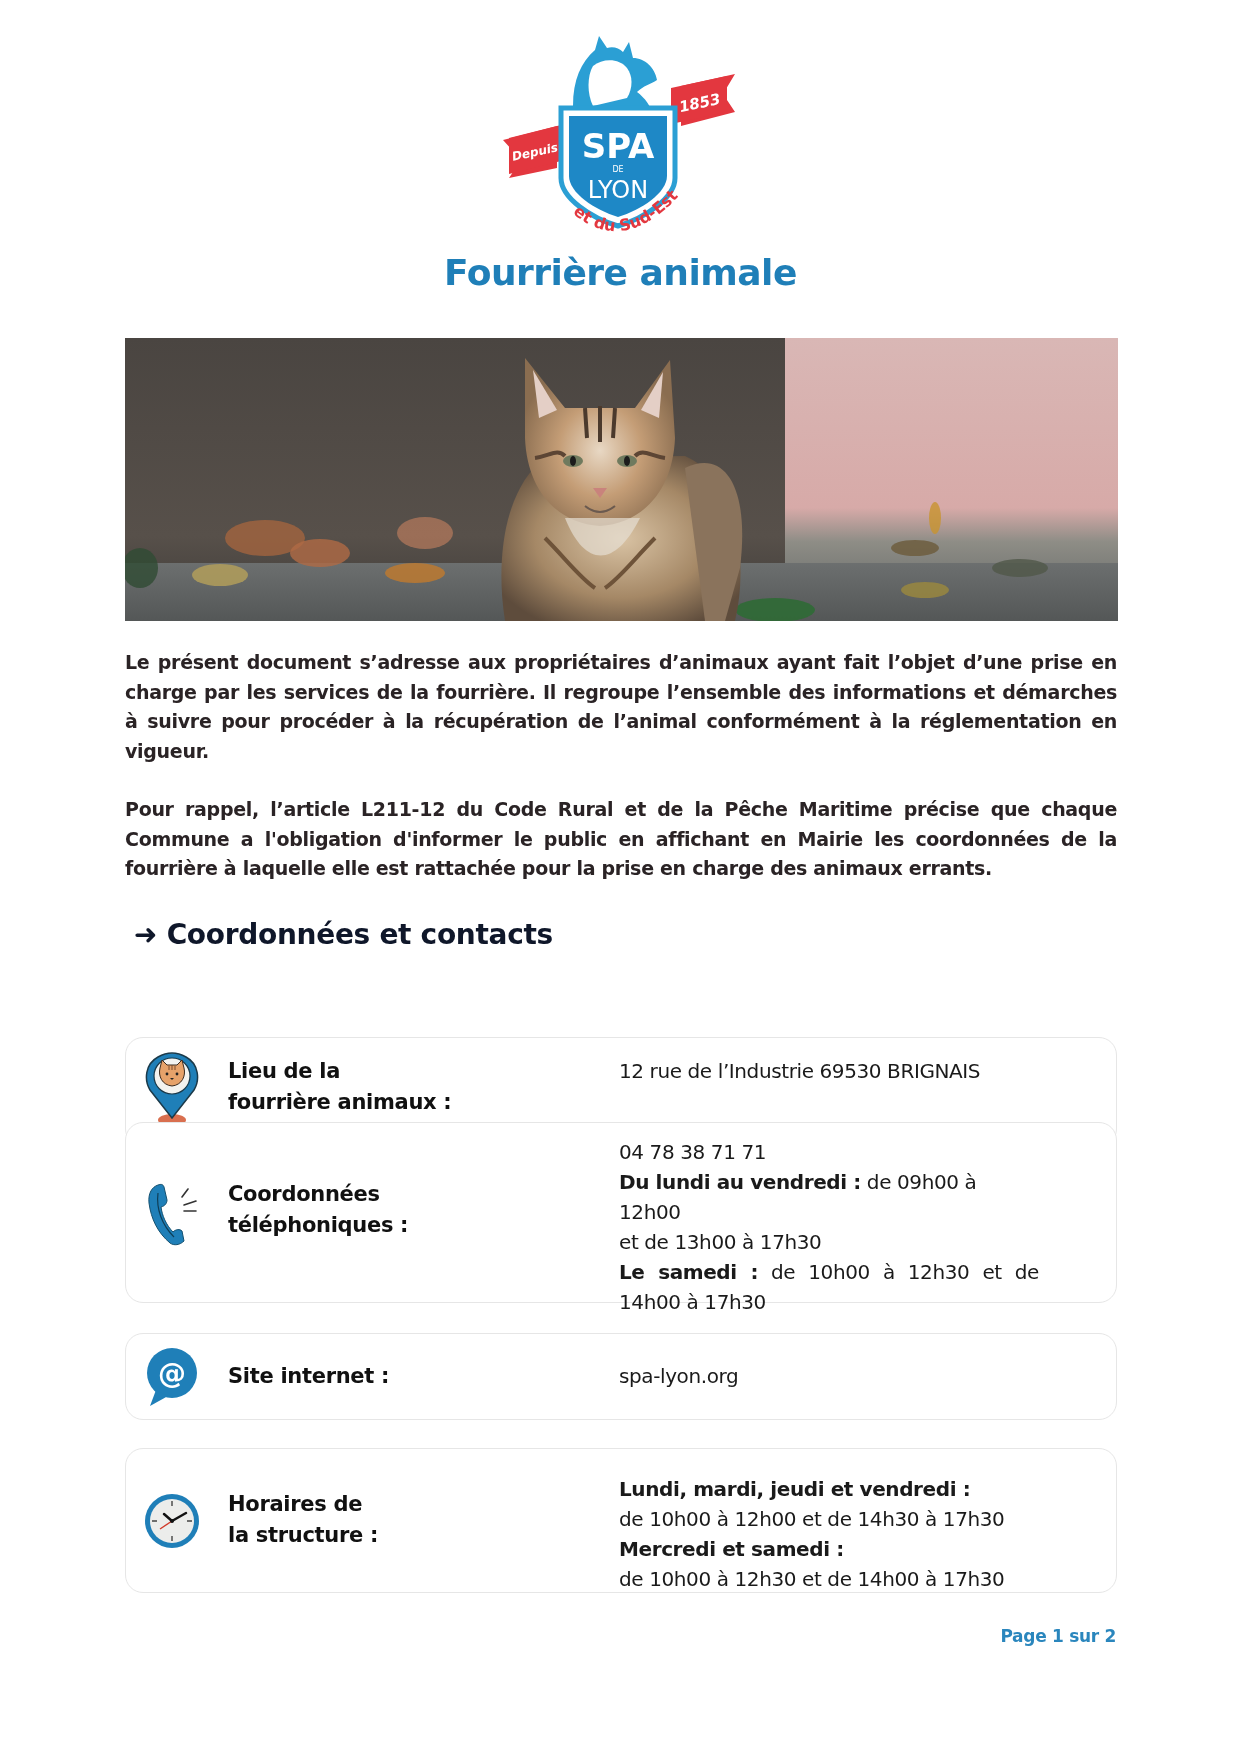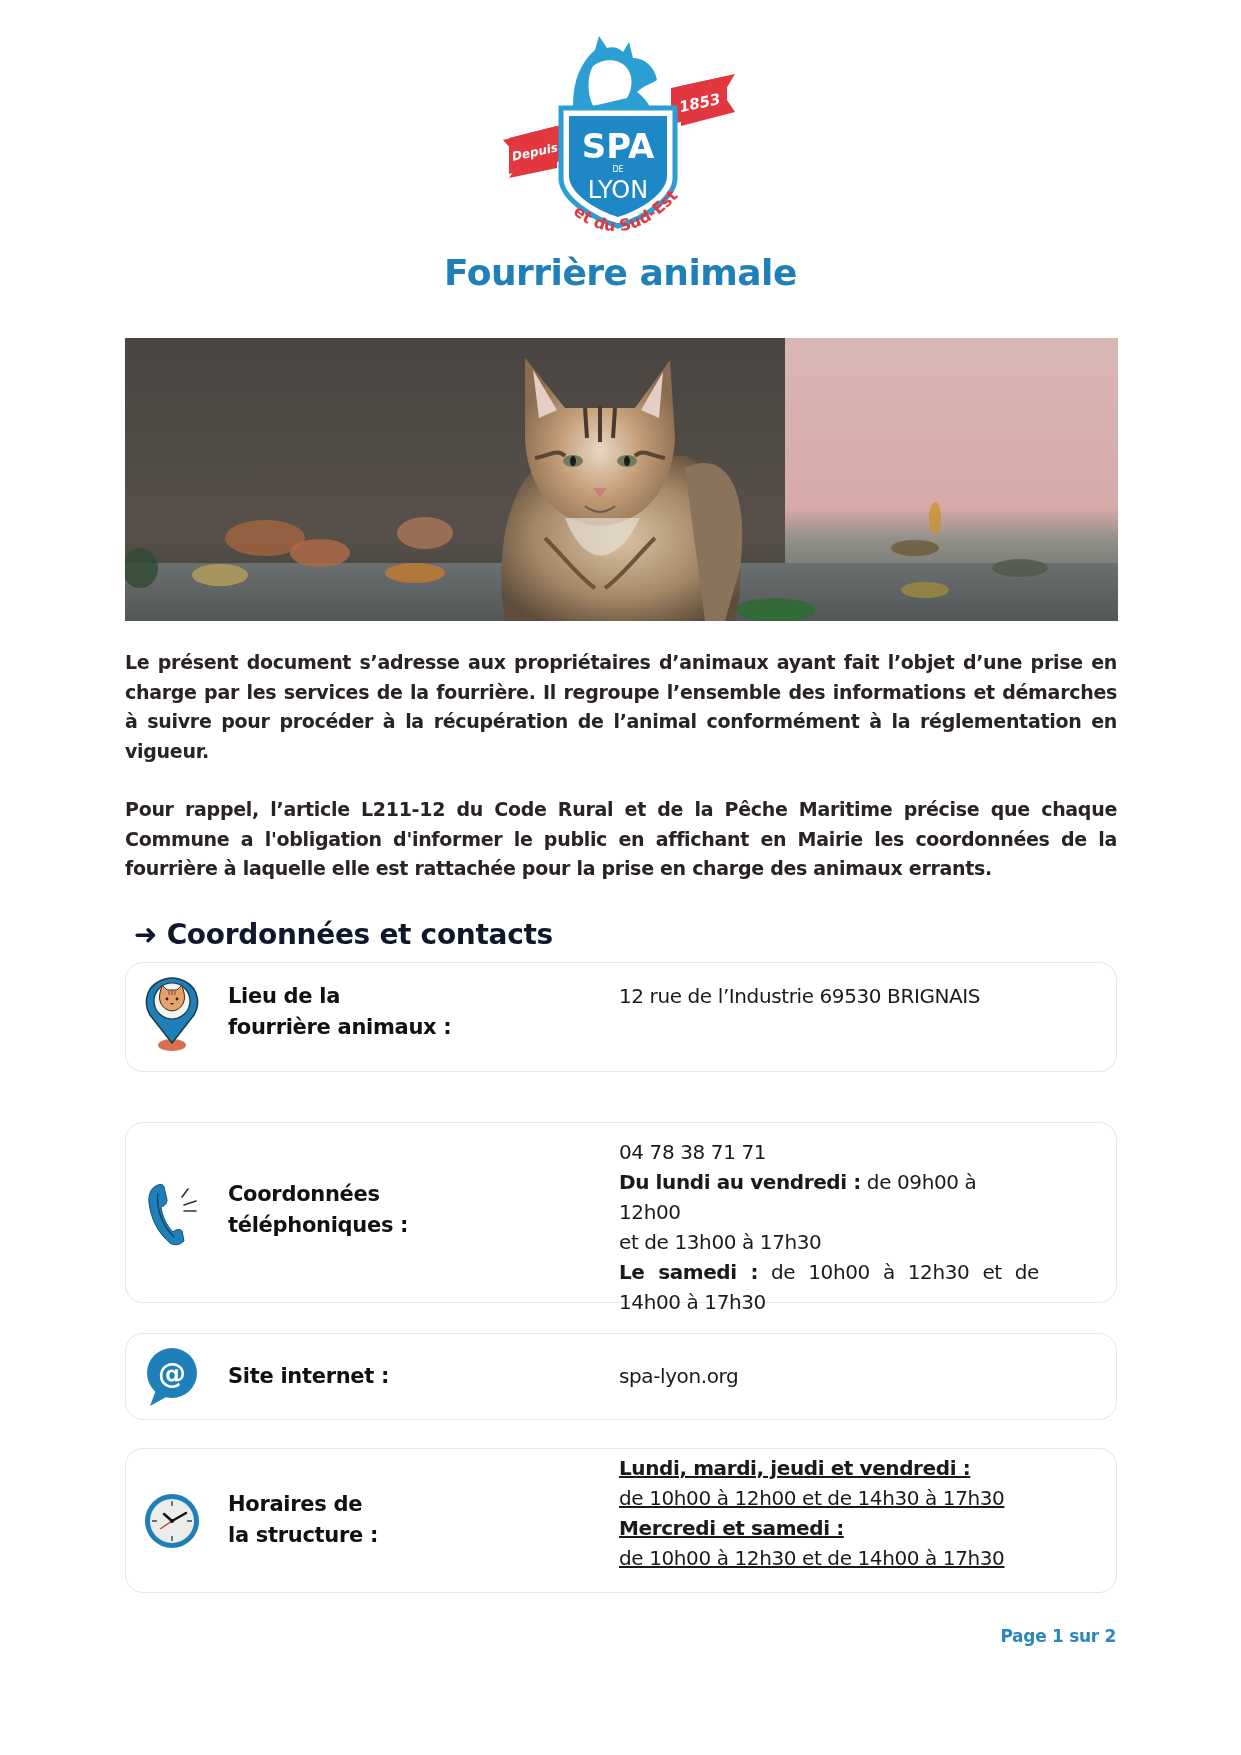--- a/index.html
+++ b/index.html
@@ -25,21 +25,21 @@
   #para1 { top: 648px; }
   #para2 { top: 795px; }
 
   
   #section-heading { left: 134px; top: 918px; font-family: "DejaVu Sans", sans-serif;
           font-weight: bold; font-size: 28px; color: #0f172a; letter-spacing: -0.3px; }
 
   
   .card { left: 125px; width: 992px; border: 1.5px solid #e6e6e6; border-radius: 18px;
           box-sizing: border-box; background: #fff; }
-  #card-location { top: 962px; height: 110px; }
+  #card-location { top: 1037px; height: 110px; }
   #card-phone    { top: 1122px; height: 181px; }
   #card-web      { top: 1333px; height: 87px; }
   #card-hours    { top: 1448px; height: 145px; }
 
   .card .icon { position: absolute; left: 16px; width: 60px; height: 74px; }
   .card .label { position: absolute; left: 102px; font-family: "DejaVu Sans", sans-serif;
           font-weight: bold; font-size: 21px; line-height: 31px; color: #111; letter-spacing: -0.3px; }
   .card .value { position: absolute; left: 493px; width: 420px;
           font-family: "DejaVu Sans", sans-serif; font-size: 20px; line-height: 30px;
           color: #1a1a1a; letter-spacing: -0.4px; }
@@ -220,21 +220,21 @@
       <path d="M30 12 L30 17 M30 47 L30 52 M10 32 L15 32 M45 32 L50 32" stroke="#444" stroke-width="1.4"></path>
       <path d="M30 32 L22 25 M30 32 L44 24" stroke="#111" stroke-width="2.5" stroke-linecap="round"></path>
       <path d="M30 32 L18 40" stroke="#d03a2a" stroke-width="1.4"></path>
       <circle cx="30" cy="32" r="2" fill="#111"></circle>
     </svg>
   </div>
   <div class="label" style="top:40px;">
     <span style="display:block">Horaires de</span>
     <span style="display:block">la structure :</span>
   </div>
-  <div class="value" style="top:4px;text-decoration:underline;">
+  <div class="value" style="top:25px;">
     <b class="line">Lundi, mardi, jeudi et vendredi :</b>
     <span class="line">de 10h00 à 12h00 et de 14h30 à 17h30</span>
     <b class="line">Mercredi et samedi :</b>
     <span class="line">de 10h00 à 12h30 et de 14h00 à 17h30</span>
   </div>
 </div>
 
 <div id="footer" class="abs">Page 1 sur 2</div>
 
 </body></html>

